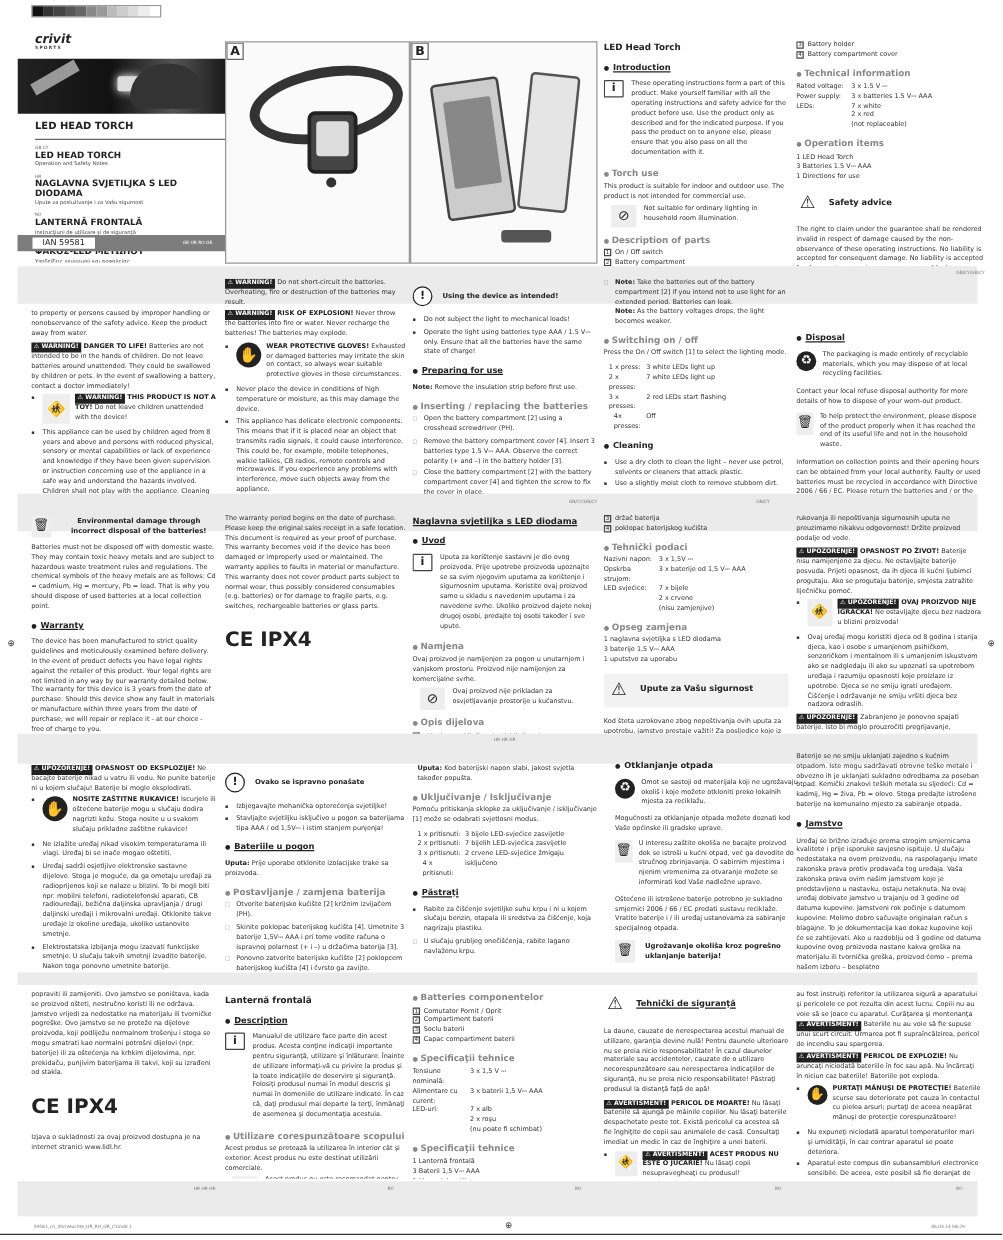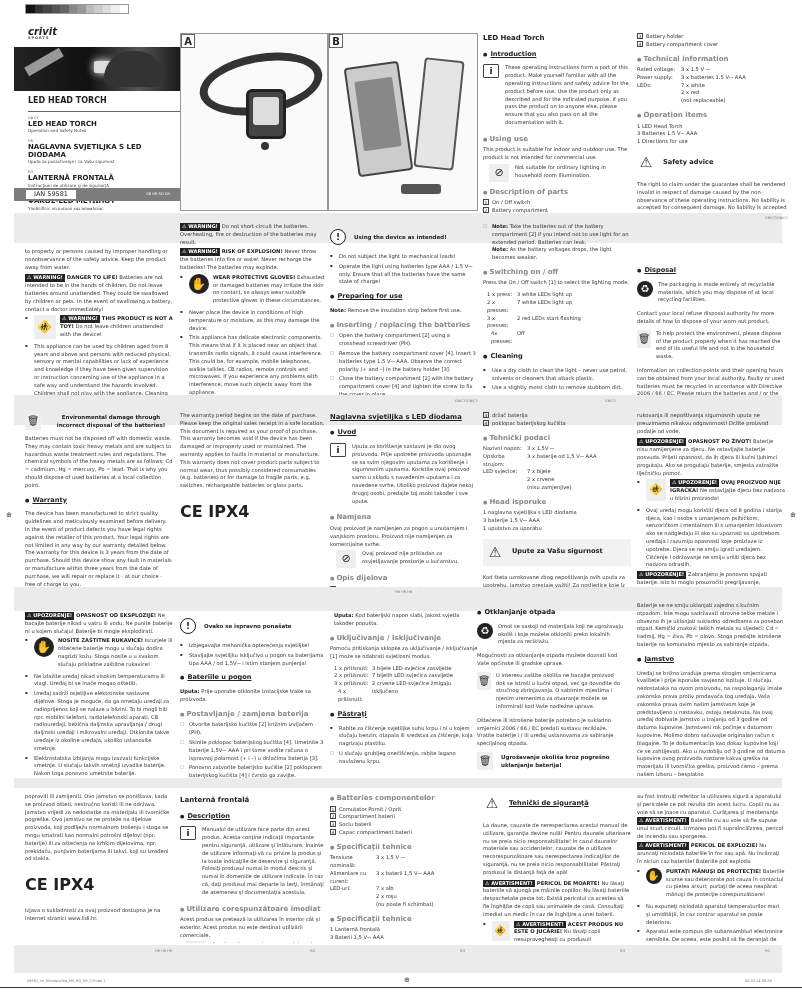--- a/index.html
+++ b/index.html
@@ -101,21 +101,21 @@
   <div style="position:absolute;left:72px;top:150px;width:40px;height:10px;background:#555;border-radius:3px"></div>
 </div>
 
 <div class="col" style="left:483px;top:33px;width:150px;height:180px">
   <div class="h-page">LED Head Torch</div>
   <div class="h-sec">Introduction</div>
   <div style="display:flex;gap:6px">
     <span class="iconbox" style="width:16px;height:14px;font-size:9px;font-weight:bold;border:0.6px solid #444;background:#fff;flex:none">i</span>
     <p>These operating instructions form a part of this product. Make yourself familiar with all the operating instructions and safety advice for the product before use. Use the product only as described and for the indicated purpose. If you pass the product on to anyone else, please ensure that you also pass on all the documentation with it.</p>
   </div>
-  <div class="h-sub">Using use</div>
+  <div class="h-sub">Torch use</div>
   <p>This product is suitable for indoor and outdoor use. The product is not intended for commercial use.</p>
   <div style="display:flex;gap:6px;align-items:flex-start;margin-left:6px">
     <span class="iconbox" style="width:20px;height:18px;font-size:11px;line-height:18px;flex:none">⊘</span>
     <p>Not suitable for ordinary lighting in household room illumination.</p>
   </div>
   <div class="h-sub">Description of parts</div>
   <div><span class="num">1</span><span>On / Off switch</span></div>
   <div><span class="num">2</span><span>Battery compartment</span></div>
 </div>
 
@@ -289,21 +289,21 @@
       <span>7 x bijele</span>
     </div>
   <div class="row">
       <span class="k"></span>
       <span>2 x crvene</span>
     </div>
   <div class="row">
       <span class="k"></span>
       <span>(nisu zamjenjive)</span>
     </div>
-  <div class="h-sub">Head isporuke</div>
+  <div class="h-sub">Opseg zamjena</div>
   <div>1 naglavna svjetiljka s LED diodama</div>
   <div>3 baterije 1,5 V⎓ AAA</div>
   <div>1 uputstvo za uporabu</div>
   <div class="safety-h" style="background:#f2f2f2;padding:3px">
       <span class="tri">⚠</span>
       <span>Upute za Vašu sigurnost</span>
     </div>
   <p style="height:30px;overflow:hidden">Kod šteta uzrokovane zbog nepoštivanja ovih uputa za upotrebu, jamstvo prestaje važiti! Za posljedice koje iz toga proizlaze ne preuzimamo nikakvu odgovornost! U slučaju materijalnih šteta i ozljeda osoba izazvanih zbog nestručnog rukovanja ili nepoštivanja sigurnosnih uputa ne preuzimamo nikakvu odgovornost! Držite proizvod podalje od vode.</p>
 </div>
 
@@ -368,21 +368,21 @@
     <div class="row">
         <span class="k" style="width:38px;padding-left:4px">4 x pritisnuti:</span>
         <span>isključeno</span>
       </div>
   </div>
   <div class="h-sec">Păstraţi</div>
   <div class="bul">Rabite za čišćenje svjetiljke suhu krpu i ni u kojem slučaju benzin, otapala ili sredstva za čišćenje, koja nagrizaju plastiku.</div>
   <div class="sq">U slučaju grubljeg onečišćenja, rabite lagano navlaženu krpu.</div>
 </div>
 
-<div class="col" style="left:477px;top:602px;width:148px;height:180px">
+<div class="col" style="left:492px;top:602px;width:148px;height:180px">
   <div class="h-sec" style="text-decoration:none">Otklanjanje otpada</div>
   <div style="display:flex;gap:5px">
     <span class="iconbox" style="width:16px;height:16px;border-radius:50%;background:#222;color:#fff;font-size:10px;line-height:16px;flex:none">♻</span>
     <p>Omot se sastoji od materijala koji ne ugrožavaju okoliš i koje možete otkloniti preko lokalnih mjesta za reciklažu.</p>
   </div>
   <p style="margin-top:4px">Mogućnosti za otklanjanje otpada možete doznati kod Vaše općinske ili gradske uprave.</p>
   <div style="display:flex;gap:5px;margin-top:4px">
     <span class="iconbox" style="width:14px;height:18px;font-size:10px;line-height:18px;flex:none">🗑</span>
     <p>U interesu zaštite okoliša ne bacajte proizvod dok se istroši u kućni otpad, već ga dovodite do stručnog zbrinjavanja. O sabirnim mjestima i njenim vremenima za otvaranje možete se informirati kod Vaše nadležne uprave.</p>
   </div>
@@ -407,21 +407,21 @@
   <p>Izjava o sukladnosti za ovaj proizvod dostupna je na internet stranici www.lidl.hr.</p>
 </div>
 
 <div class="col" style="left:180px;top:793px;width:145px;height:150px">
   <div class="h-page" style="margin-top:2px">Lanternă frontală</div>
   <div class="h-sec">Description</div>
   <div style="display:flex;gap:6px">
     <span class="iconbox" style="width:16px;height:14px;font-size:9px;font-weight:bold;border:0.6px solid #444;background:#fff;flex:none">i</span>
     <p>Manualul de utilizare face parte din acest produs. Acesta conţine indicaţii importante pentru siguranţă, utilizare şi înlăturare. Înainte de utilizare informaţi-vă cu privire la produs şi la toate indicaţiile de deservire şi siguranţă. Folosiţi produsul numai în modul descris şi numai în domeniile de utilizare indicate. În caz că, daţi produsul mai departe la terţi, înmânaţi de asemenea şi documentaţia acestuia.</p>
   </div>
-  <div class="h-sub">Utilizare corespunzătoare imediat</div>
+  <div class="h-sub">Utilizare corespunzătoare scopului</div>
   <p>Acest produs se pretează la utilizarea în interior cât şi exterior. Acest produs nu este destinat utilizării comerciale.</p>
   <div style="display:flex;gap:6px;align-items:flex-start;margin-left:6px">
     <span class="iconbox" style="width:20px;height:18px;font-size:11px;line-height:18px;flex:none">⊘</span>
     <p>Acest produs nu este recomandat pentru iluminarea în interior.</p>
   </div>
 </div>
 
 <div class="col" style="left:330px;top:793px;width:148px;height:150px">
   <div class="h-sub" style="margin-top:0">Batteries componentelor</div>
   <div><span class="num">1</span><span>Comutator Pornit / Oprit</span></div>

